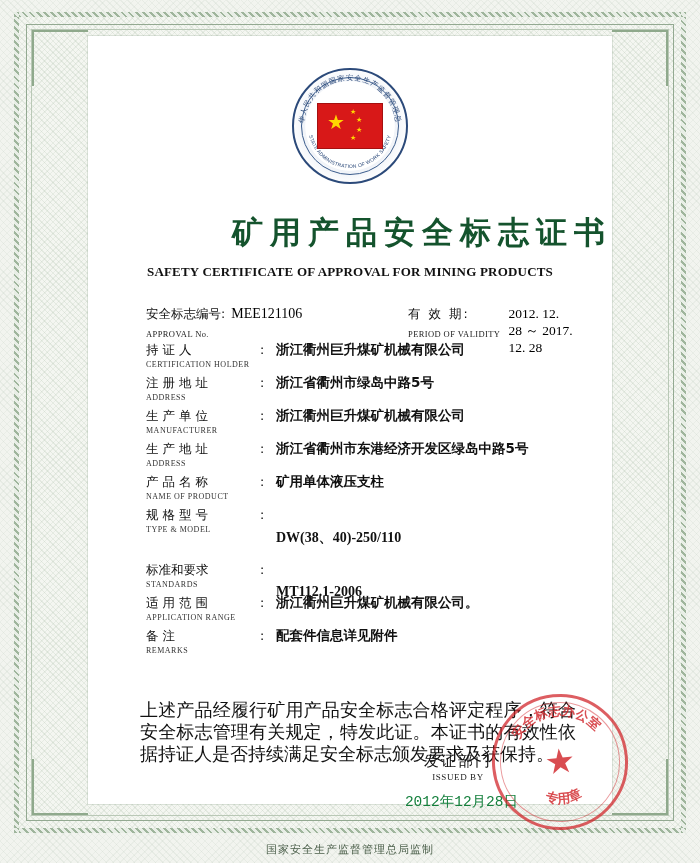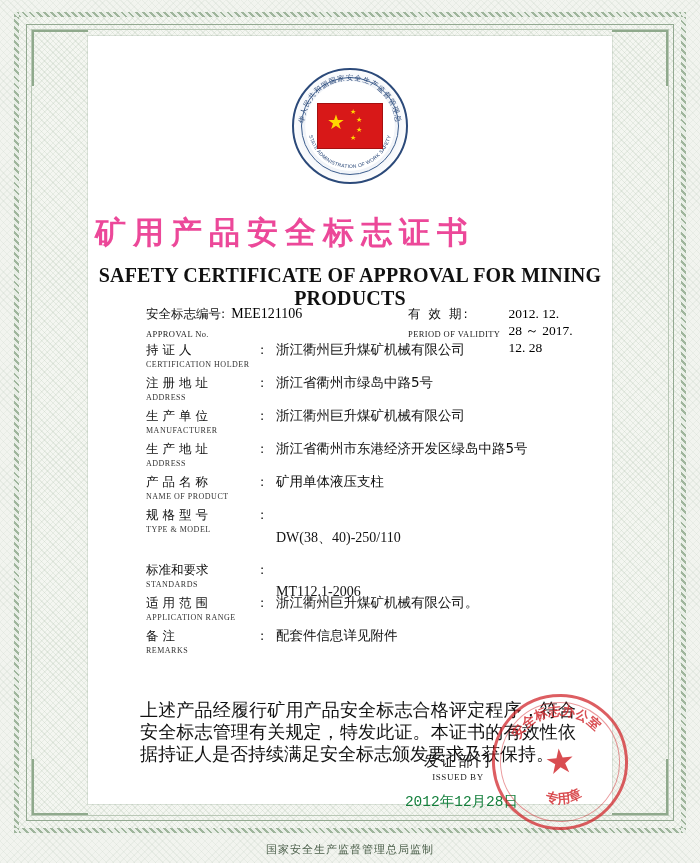--- a/index.html
+++ b/index.html
@@ -144,37 +144,37 @@
     font-family: "DejaVu Sans", sans-serif;
     letter-spacing: 1px;
   }
 
   
   .title-cn {
     position: absolute;
     top: 176px;
     left: 0;
     right: 0;
-    text-align: left;
+    text-align: right;
     font-family: "DejaVu Sans", sans-serif;
     font-weight: bold;
     font-size: 31px;
     letter-spacing: 7px;
-    color: #ec4899;
+    color: #14532d;
     text-indent: 7px;
   }
   .title-en {
     position: absolute;
     top: 228px;
     left: 0;
     right: 0;
     text-align: center;
     font-family: "Liberation Serif", serif;
     font-weight: bold;
-    font-size: 20px;
+    font-size: 13px;
     letter-spacing: 0.2px;
     color: #111111;
   }
 
   
   .row-approval {
     position: absolute;
     top: 268px;
     left: 58px;
     right: 38px;
@@ -273,20 +273,21 @@
     left: 114px;
     top: 0;
     font-family: "DejaVu Sans", sans-serif;
     font-size: 12.5px;
   }
   .field-value {
     position: absolute;
     left: 130px;
     top: -1px;
     right: 0;
+    font-weight: bold;
   }
 
   
   .statement {
     position: absolute;
     left: 52px;
     right: 36px;
     top: 664px;
     font-family: Liberation Mono, monospace;
     font-size: 18px;

